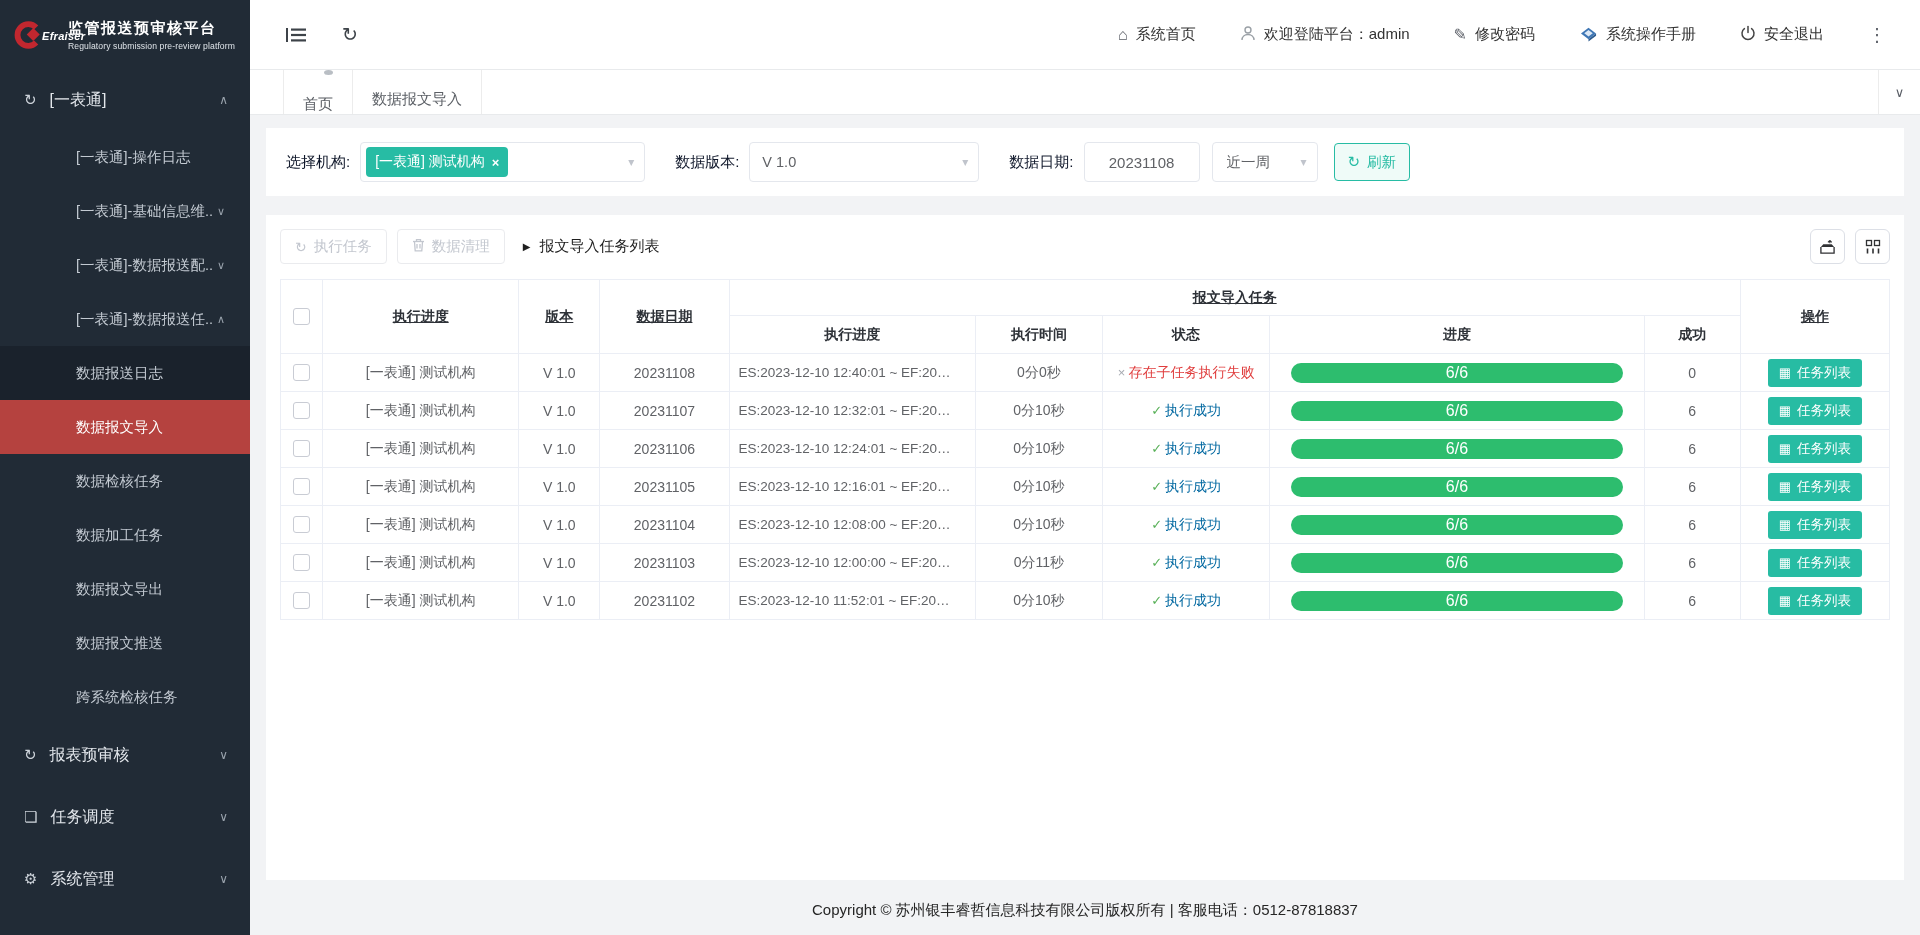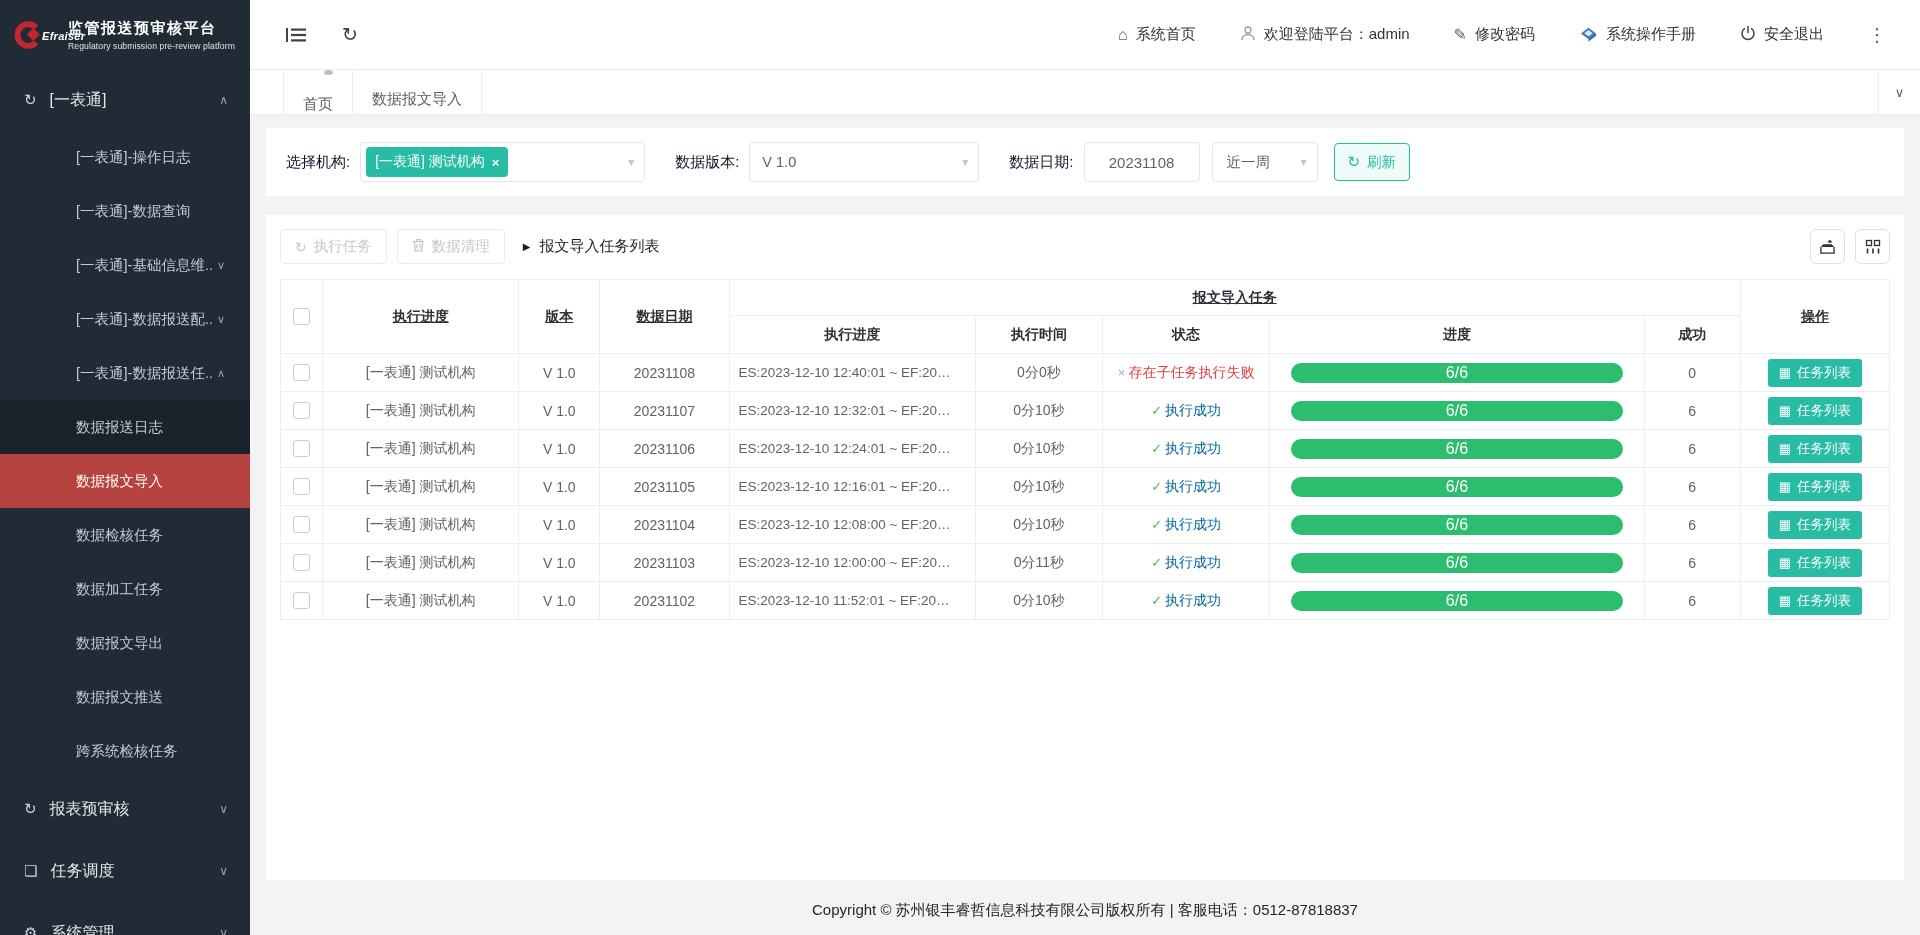--- a/index.html
+++ b/index.html
@@ -116,25 +116,20 @@
     </div>
     <nav class="nav">
         <div class="nav-item lv0">
     <span class="nav-icon">↻</span>
     <span class="nav-label">[一表通]</span>
     <span class="nav-chevron">∧</span>
   </div>
         <div class="nav-item lv1">
 
     <span class="nav-label">[一表通]-操作日志</span>
-
-  </div>
-        <div class="nav-item lv1">
-
-    <span class="nav-label">[一表通]-数据查询</span>
 
   </div>
         <div class="nav-item lv1">
 
     <span class="nav-label">[一表通]-基础信息维..</span>
     <span class="nav-chevron">∨</span>
   </div>
         <div class="nav-item lv1">
 
     <span class="nav-label">[一表通]-数据报送配..</span>

